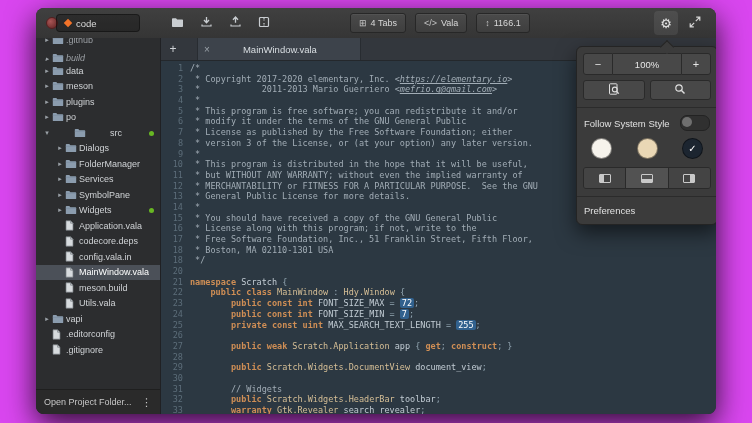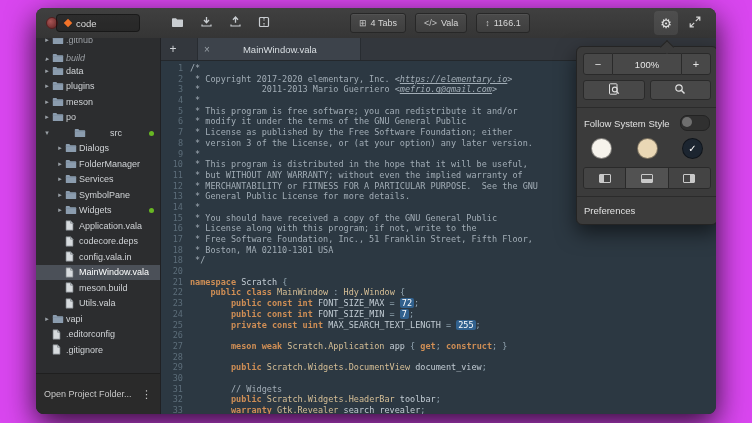--- a/index.html
+++ b/index.html
@@ -39,21 +39,21 @@
   .tree-inner{margin-top:-6px;}
   .trow{height:15.5px;display:flex;align-items:center;position:relative;padding-right:6px;}
   .trow.selected{background:#4b5058;color:#fff;}
   .trow.dim{color:#9b9fa4;}
   .trow.ital{font-style:italic;align-items:flex-end;}
   .chev{width:10px;font-size:7px;color:#9aa0a6;text-align:center;flex:none;}
   .ficon{width:14px;flex:none;display:flex;align-items:center;}
   .tlabel{white-space:nowrap;overflow:hidden;}
   .badge{position:absolute;right:6px;top:5.5px;width:5px;height:5px;border-radius:50%;background:#68b723;}
   .bottom-bar{height:24px;background:#2a2a2a;border-top:1px solid #1f1f1f;display:flex;align-items:center;
-           justify-content:space-between;padding:8px 8px;color:#c8c8c8;font-size:9px;flex:none;}
+           justify-content:space-between;padding:0 8px;color:#c8c8c8;font-size:9px;flex:none;}
   .kebab{color:#c8c8c8;font-size:11px;}
 
   
   .editor-col{flex:1;display:flex;flex-direction:column;min-width:0;}
   .tabbar{height:22px;flex:none;background:#33373d;border-bottom:1px solid #24282c;display:flex;align-items:stretch;}
   .newtab{width:24px;display:flex;align-items:center;justify-content:center;color:#cfd3d7;font-size:12px;}
   .tab{margin-left:12px;width:150px;background:#3d434b;border-left:1px solid #282c31;border-right:1px solid #282c31;
        display:flex;align-items:center;padding:0 6px;gap:6px;}
   .tab-close{color:#9aa2a9;font-size:10px;}
   .tab-label{flex:1;text-align:center;color:#d9dee2;font-size:9.5px;padding-right:10px;white-space:nowrap;overflow:hidden;}
@@ -219,31 +219,31 @@
                 <span class="tlabel">data</span>
               </div>
               <div class="trow" style="padding-left: 6px;">
                 <span class="chev">▸</span>
                 <span class="ficon">
                   <svg width="12" height="10" viewBox="0 0 12 10">
                     <path d="M0.8 1.8 C0.8 1.4 1.1 1.1 1.5 1.1 H4.3 L5.4 2.3 H10.5 C10.9 2.3 11.2 2.6 11.2 3 V8.4 C11.2 8.8 10.9 9.1 10.5 9.1 H1.5 C1.1 9.1 0.8 8.8 0.8 8.4 Z" fill="#8b9cae"></path>
                     <path d="M0.8 3.4 H11.2" stroke="#7a8b9d" stroke-width="0.6"></path>
                   </svg>
                 </span>
+                <span class="tlabel">meson</span>
+              </div>
+              <div class="trow" style="padding-left: 6px;">
+                <span class="chev">▸</span>
+                <span class="ficon">
+                  <svg width="12" height="10" viewBox="0 0 12 10">
+                    <path d="M0.8 1.8 C0.8 1.4 1.1 1.1 1.5 1.1 H4.3 L5.4 2.3 H10.5 C10.9 2.3 11.2 2.6 11.2 3 V8.4 C11.2 8.8 10.9 9.1 10.5 9.1 H1.5 C1.1 9.1 0.8 8.8 0.8 8.4 Z" fill="#8b9cae"></path>
+                    <path d="M0.8 3.4 H11.2" stroke="#7a8b9d" stroke-width="0.6"></path>
+                  </svg>
+                </span>
                 <span class="tlabel">plugins</span>
-              </div>
-              <div class="trow" style="padding-left: 6px;">
-                <span class="chev">▸</span>
-                <span class="ficon">
-                  <svg width="12" height="10" viewBox="0 0 12 10">
-                    <path d="M0.8 1.8 C0.8 1.4 1.1 1.1 1.5 1.1 H4.3 L5.4 2.3 H10.5 C10.9 2.3 11.2 2.6 11.2 3 V8.4 C11.2 8.8 10.9 9.1 10.5 9.1 H1.5 C1.1 9.1 0.8 8.8 0.8 8.4 Z" fill="#8b9cae"></path>
-                    <path d="M0.8 3.4 H11.2" stroke="#7a8b9d" stroke-width="0.6"></path>
-                  </svg>
-                </span>
-                <span class="tlabel">meson</span>
               </div>
               <div class="trow" style="padding-left: 6px;">
                 <span class="chev">▸</span>
                 <span class="ficon">
                   <svg width="12" height="10" viewBox="0 0 12 10">
                     <path d="M0.8 1.8 C0.8 1.4 1.1 1.1 1.5 1.1 H4.3 L5.4 2.3 H10.5 C10.9 2.3 11.2 2.6 11.2 3 V8.4 C11.2 8.8 10.9 9.1 10.5 9.1 H1.5 C1.1 9.1 0.8 8.8 0.8 8.4 Z" fill="#8b9cae"></path>
                     <path d="M0.8 3.4 H11.2" stroke="#7a8b9d" stroke-width="0.6"></path>
                   </svg>
                 </span>
                 <span class="tlabel">po</span>
@@ -536,21 +536,21 @@
             <div class="cline">
               <span class="ln">25</span>
               <span class="lc"><span class="s-id">        </span><span class="s-kw">private const uint</span><span class="s-id"> MAX_SEARCH_TEXT_LENGTH </span><span class="s-pu">= </span><span class="s-nu">255</span><span class="s-pu">;</span></span>
             </div>
             <div class="cline">
               <span class="ln">26</span>
               <span class="lc"></span>
             </div>
             <div class="cline">
               <span class="ln">27</span>
-              <span class="lc"><span class="s-id">        </span><span class="s-kw">meson weak</span><span class="s-ty"> Scratch.Application</span><span class="s-id"> app </span><span class="s-pu">{ </span><span class="s-kw">get</span><span class="s-pu">; </span><span class="s-kw">construct</span><span class="s-pu">; }</span></span>
+              <span class="lc"><span class="s-id">        </span><span class="s-kw">public weak</span><span class="s-ty"> Scratch.Application</span><span class="s-id"> app </span><span class="s-pu">{ </span><span class="s-kw">get</span><span class="s-pu">; </span><span class="s-kw">construct</span><span class="s-pu">; }</span></span>
             </div>
             <div class="cline">
               <span class="ln">28</span>
               <span class="lc"></span>
             </div>
             <div class="cline">
               <span class="ln">29</span>
               <span class="lc"><span class="s-id">        </span><span class="s-kw">public</span><span class="s-ty"> Scratch.Widgets.DocumentView</span><span class="s-id"> document_view</span><span class="s-pu">;</span></span>
             </div>
             <div class="cline">

